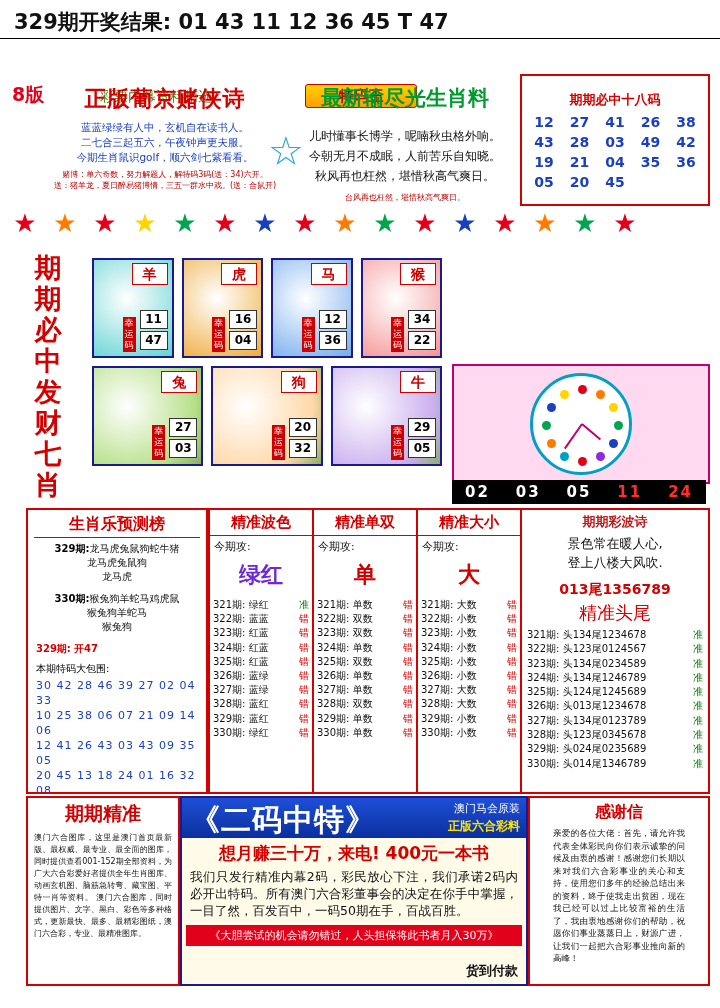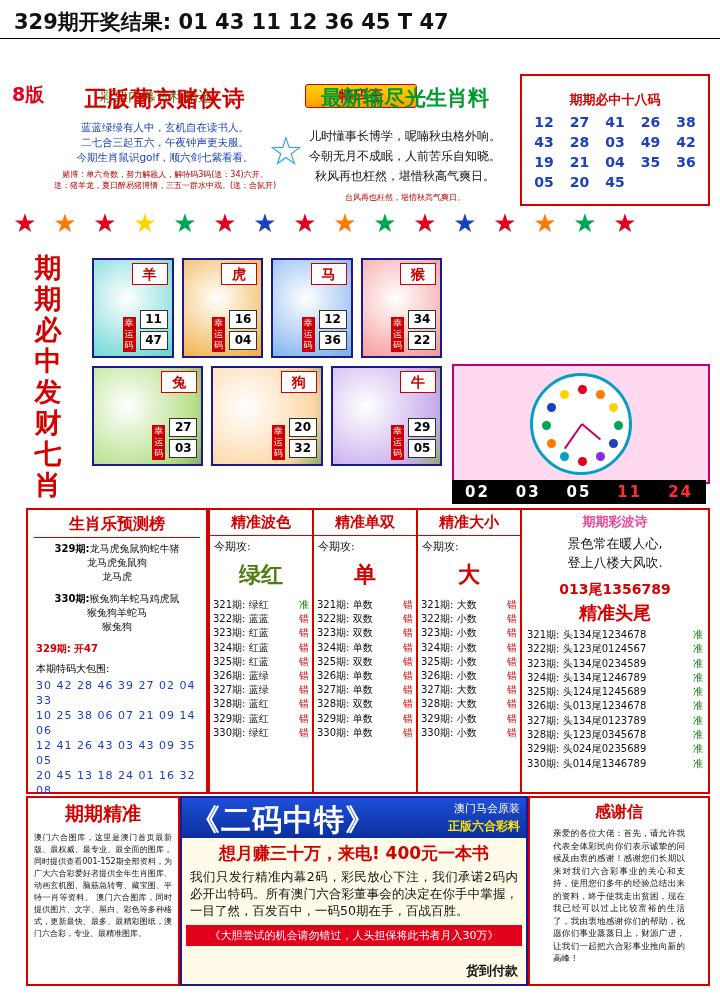--- a/index.html
+++ b/index.html
@@ -84,24 +84,24 @@
   .col .hd{text-align:center;font-size:15px;font-weight:bold;color:#d40000;padding:3px 0;border-bottom:1px solid #d40000;}
   .col .todaylab{font-size:11px;color:#111;padding:3px 4px 0;}
   .col .bigval{text-align:center;font-size:22px;font-weight:bold;padding:6px 0 8px;}
   .col .rows{padding:0 3px;}
   .col .r{display:flex;justify-content:space-between;font-size:10px;line-height:14.2px;}
   .col .r .a{color:#111;}
   .col .r .ok{color:#0a7a0a;}
   .col .r .no{color:#d40000;}
 
   .rightbox{position:absolute;left:520px;top:508px;width:186px;height:282px;border:2px solid #d40000;background:#fff;}
-  .rightbox .t1{text-align:center;font-size:13px;font-weight:bold;color:#ec4899;padding:3px 0;}
+  .rightbox .t1{text-align:center;font-size:13px;font-weight:bold;color:#b91c1c;padding:3px 0;}
   .rightbox .p{font-size:13px;color:#111;text-align:center;line-height:19px;}
   .rightbox .tail{text-align:center;font-size:14px;font-weight:bold;color:#d40000;margin:9px 0 2px;}
-  .rightbox .t2{text-align:center;font-size:18px;font-weight:bold;color:#d40000;margin:2px 0 3px;}
+  .rightbox .t2{text-align:center;font-size:18px;font-weight:normal;color:#d40000;margin:2px 0 3px;}
   .rightbox .rows{padding:0 5px;}
   .rightbox .r{display:flex;justify-content:space-between;font-size:10px;line-height:14.3px;}
   .rightbox .r .a{color:#111;}
   .rightbox .r .ok{color:#0a7a0a;}
 
   
   .bl{position:absolute;left:26px;top:796px;width:150px;height:186px;border:2px solid #d40000;background:#fff;}
   .bl .hd{text-align:center;font-size:19px;font-weight:bold;color:#d40000;padding:3px 0;}
   .bl .tx{font-size:8px;color:#111;line-height:12px;padding:2px 6px;text-align:justify;}
 
@@ -325,21 +325,21 @@
       <div>30 42 28 46 39 27 02 04 33</div>
       <div>10 25 38 06 07 21 09 14 06</div>
       <div>12 41 26 43 03 43 09 35 05</div>
       <div>20 45 13 18 24 01 16 32 08</div>
     </div>
   </div>
 
   <div class="col" style="left:208px">
     <div class="hd">精准波色</div>
     <div class="todaylab">今期攻:</div>
-    <div class="bigval" style="color:#4d7c0f">绿红</div>
+    <div class="bigval" style="color:#6d28d9">绿红</div>
     <div class="rows" id="col0rows">
         <div class="r">
           <span class="a">321期: 绿红</span>
           <span class="ok">准</span>
         </div>
         <div class="r">
           <span class="a">322期: 蓝蓝</span>
           <span class="no">错</span>
         </div>
         <div class="r">

